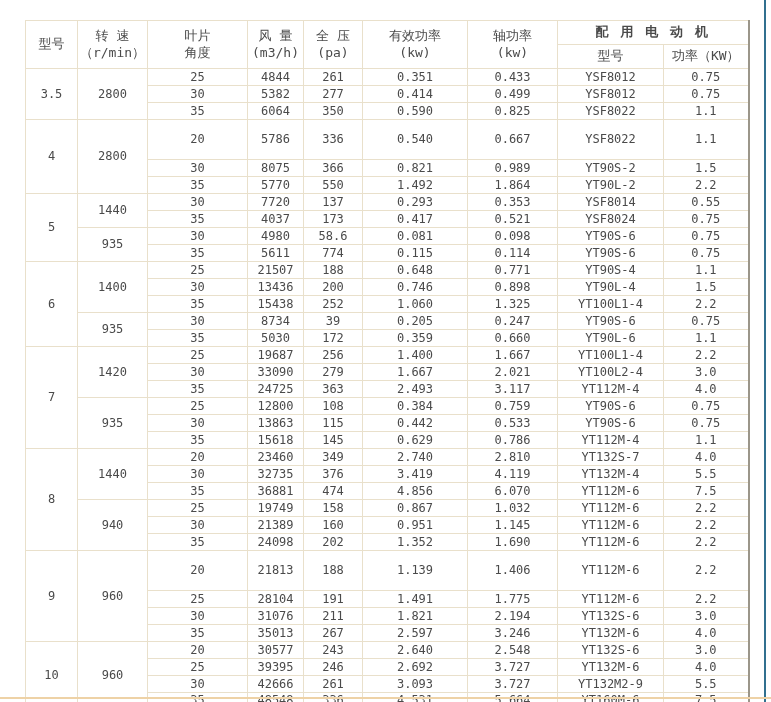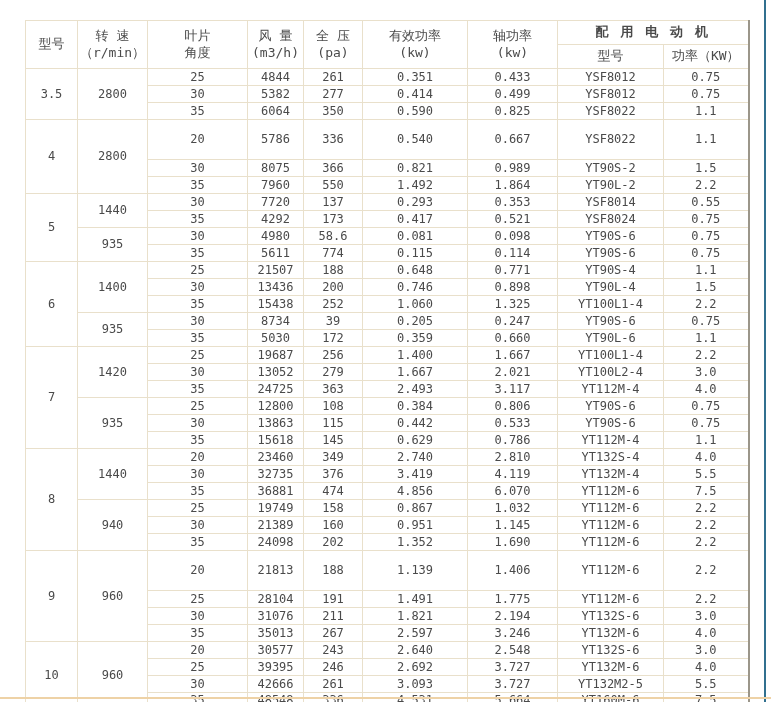--- a/index.html
+++ b/index.html
@@ -148,41 +148,41 @@
           <td>30</td>
           <td>8075</td>
           <td>366</td>
           <td>0.821</td>
           <td>0.989</td>
           <td>YT90S-2</td>
           <td>1.5</td>
         </tr>
         <tr>
           <td>35</td>
-          <td>7960</td>
+          <td>5770</td>
           <td>550</td>
           <td>1.492</td>
           <td>1.864</td>
           <td>YT90L-2</td>
           <td>2.2</td>
         </tr>
         <tr>
           <td rowspan="4">5</td>
           <td rowspan="2">1440</td>
           <td>30</td>
           <td>7720</td>
           <td>137</td>
           <td>0.293</td>
           <td>0.353</td>
           <td>YSF8014</td>
           <td>0.55</td>
         </tr>
         <tr>
           <td>35</td>
-          <td>4292</td>
+          <td>4037</td>
           <td>173</td>
           <td>0.417</td>
           <td>0.521</td>
           <td>YSF8024</td>
           <td>0.75</td>
         </tr>
         <tr>
           <td rowspan="2">935</td>
           <td>30</td>
           <td>4980</td>
@@ -255,21 +255,21 @@
           <td>25</td>
           <td>19687</td>
           <td>256</td>
           <td>1.400</td>
           <td>1.667</td>
           <td>YT100L1-4</td>
           <td>2.2</td>
         </tr>
         <tr>
           <td>30</td>
-          <td>13052</td>
+          <td>33090</td>
           <td>279</td>
           <td>1.667</td>
           <td>2.021</td>
           <td>YT100L2-4</td>
           <td>3.0</td>
         </tr>
         <tr>
           <td>35</td>
           <td>24725</td>
           <td>363</td>
@@ -277,21 +277,21 @@
           <td>3.117</td>
           <td>YT112M-4</td>
           <td>4.0</td>
         </tr>
         <tr>
           <td rowspan="3">935</td>
           <td>25</td>
           <td>12800</td>
           <td>108</td>
           <td>0.384</td>
-          <td>0.806</td>
+          <td>0.759</td>
           <td>YT90S-6</td>
           <td>0.75</td>
         </tr>
         <tr>
           <td>30</td>
           <td>13863</td>
           <td>115</td>
           <td>0.442</td>
           <td>0.533</td>
           <td>YT90S-6</td>
@@ -307,21 +307,21 @@
           <td>1.1</td>
         </tr>
         <tr>
           <td rowspan="6">8</td>
           <td rowspan="3">1440</td>
           <td>20</td>
           <td>23460</td>
           <td>349</td>
           <td>2.740</td>
           <td>2.810</td>
-          <td>YT132S-4</td>
+          <td>YT132S-7</td>
           <td>4.0</td>
         </tr>
         <tr>
           <td>30</td>
           <td>32735</td>
           <td>376</td>
           <td>3.419</td>
           <td>4.119</td>
           <td>YT132M-4</td>
           <td>5.5</td>
@@ -420,21 +420,21 @@
           <td>3.727</td>
           <td>YT132M-6</td>
           <td>4.0</td>
         </tr>
         <tr>
           <td>30</td>
           <td>42666</td>
           <td>261</td>
           <td>3.093</td>
           <td>3.727</td>
-          <td>YT132M2-5</td>
+          <td>YT132M2-9</td>
           <td>5.5</td>
         </tr>
         <tr>
           <td>35</td>
           <td>48548</td>
           <td>336</td>
           <td>4.531</td>
           <td>5.664</td>
           <td>YT160M-6</td>
           <td>7.5</td>

